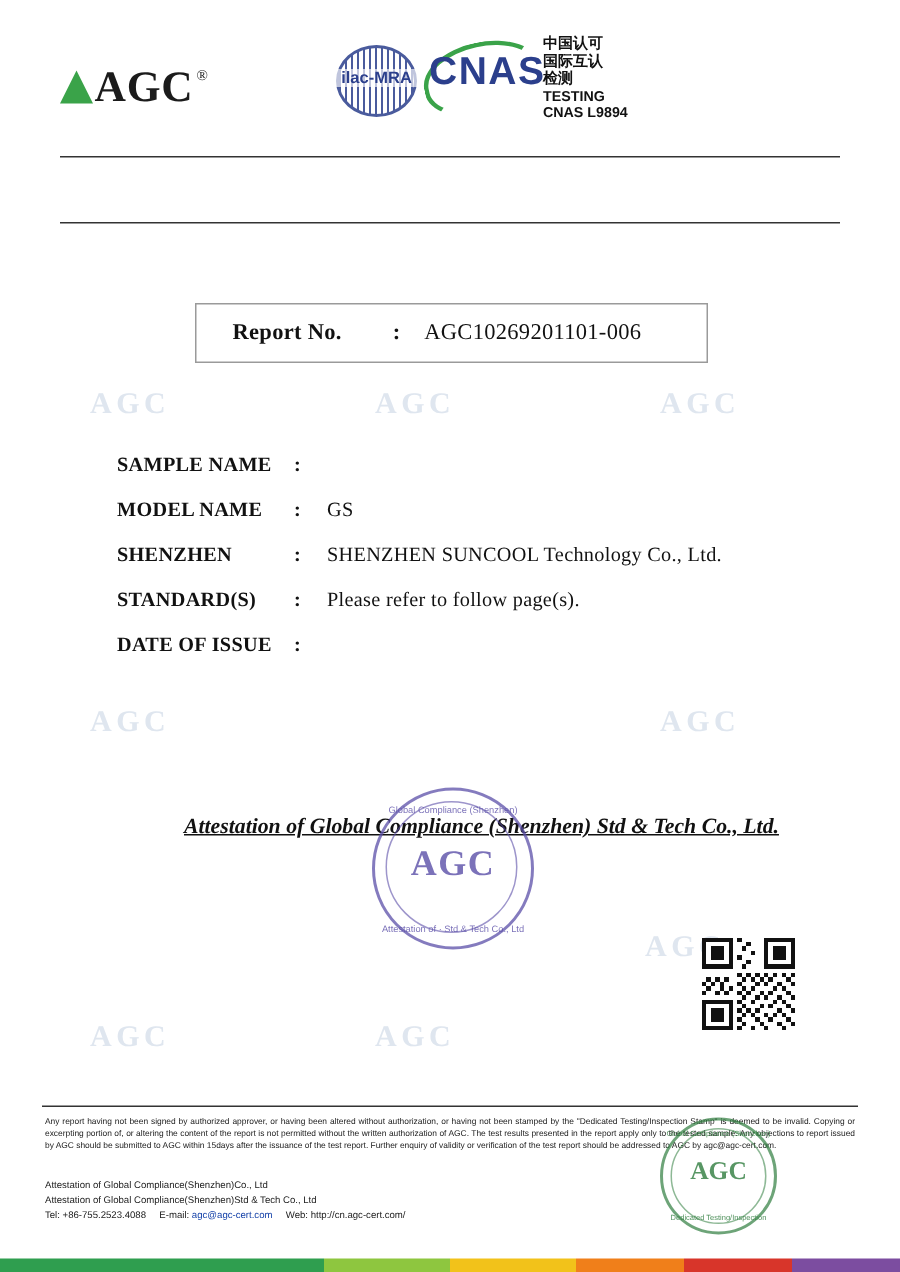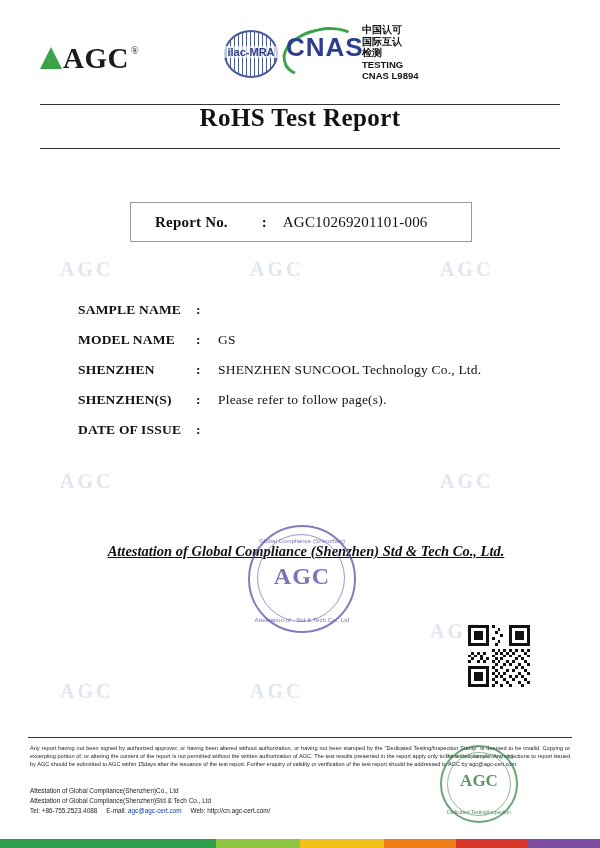--- a/index.html
+++ b/index.html
@@ -197,21 +197,21 @@
     font-weight: bold;
   }
   .field-value {
     flex: 1;
     letter-spacing: .2px;
   }
 
   
   .attestation {
     position: absolute;
-    left: 80px;
+    left: 95px;
     top: 543px;
     width: 452px;
     font-size: 14.5px;
     font-weight: bold;
     font-style: italic;
     text-decoration: underline;
     text-align: center;
   }
 
   
@@ -384,21 +384,20 @@
       <div class="cn">中国认可</div>
       <div class="cn">国际互认</div>
       <div class="cn">检测</div>
       <div>TESTING</div>
       <div>CNAS L9894</div>
     </div>
 
     <div class="header-rule"></div>
   </div>
 
-  <div class="title">RoHS Test Report</div>
   <div class="title-rule"></div>
 
   <div class="reportno-box">
     <span class="reportno-label">Report No.</span>
     <span class="reportno-colon">:</span>
     <span class="reportno-value">AGC10269201101-006</span>
   </div>
 
   <div class="fields">
     <div class="field-row">
@@ -409,21 +408,21 @@
       <span class="field-label">MODEL NAME</span>
       <span class="field-colon">:</span>
       <span class="field-value">GS</span>
     </div>
     <div class="field-row">
       <span class="field-label">SHENZHEN</span>
       <span class="field-colon">:</span>
       <span class="field-value">SHENZHEN  SUNCOOL  Technology Co., Ltd.</span>
     </div>
     <div class="field-row">
-      <span class="field-label">SHENZHEN(S)</span>
+      <span class="field-label">STANDARD(S)</span>
       <span class="field-colon">:</span>
       <span class="field-value">Please refer to follow page(s).</span>
     </div>
     <div class="field-row">
       <span class="field-label">DATE OF ISSUE</span>
       <span class="field-colon">:</span>
     </div>
   </div>
 
   <div class="wm" style="left:60px;  top:258px;">AGC</div>

